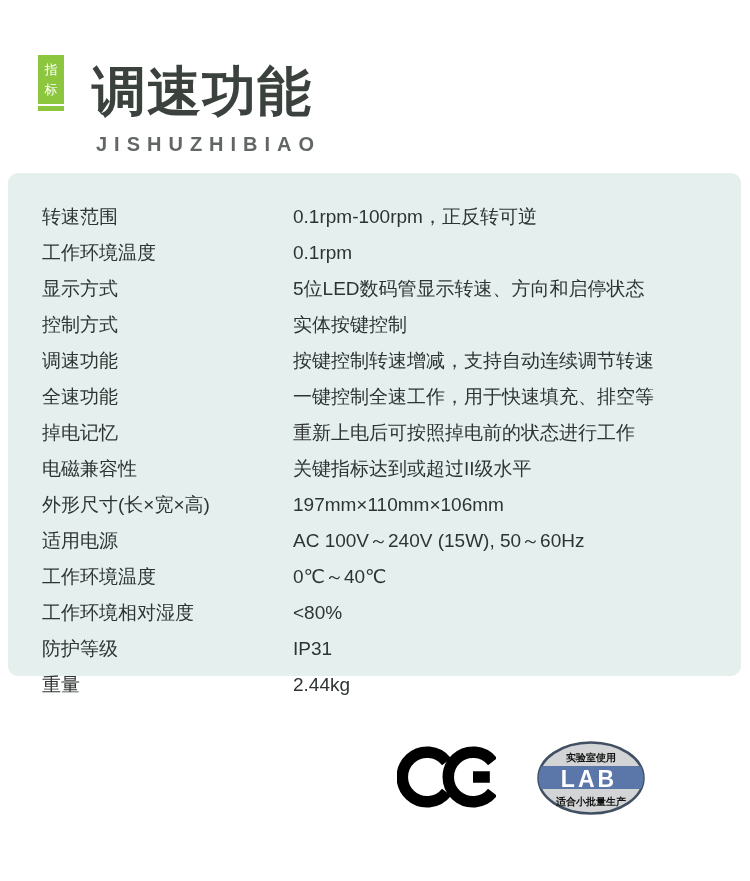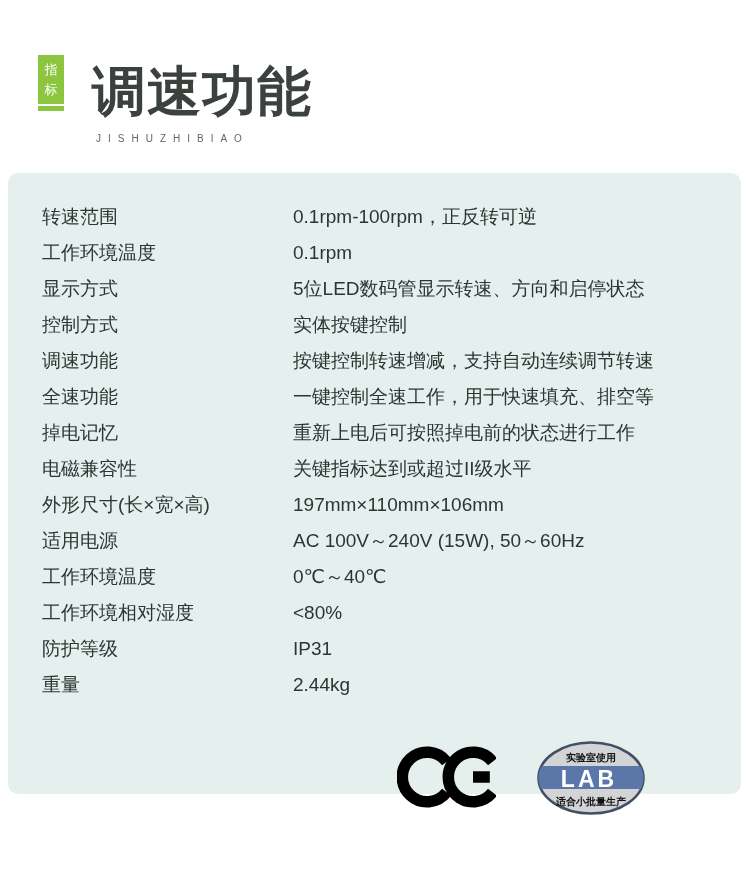--- a/index.html
+++ b/index.html
@@ -27,29 +27,29 @@
   }
   .page-title{
     position:absolute;left:92px;top:62px;
     font-family:"DejaVu Serif","Liberation Serif",serif;
     font-weight:bold;
     font-size:54px;line-height:1.1;letter-spacing:1px;
     color:var(--title-color,#3b423e);
   }
   .page-subtitle{
     position:absolute;left:96px;top:133px;
-    font-size:10px;font-weight:400;
+    font-size:20px;font-weight:700;
     letter-spacing:7px;
     color:var(--subtitle-color,#626763);
   }
 
   
   .spec-panel{
     position:absolute;left:8px;top:173px;
-    width:733px;height:621px;
+    width:733px;height:503px;
     background:var(--panel-bg,#e4efee);
     border-radius:10px;
     box-sizing:border-box;
     padding:26px 20px 0 34px;
   }
   .spec-row{
     display:flex;align-items:center;
     height:36px;
     font-size:19px;
   }

